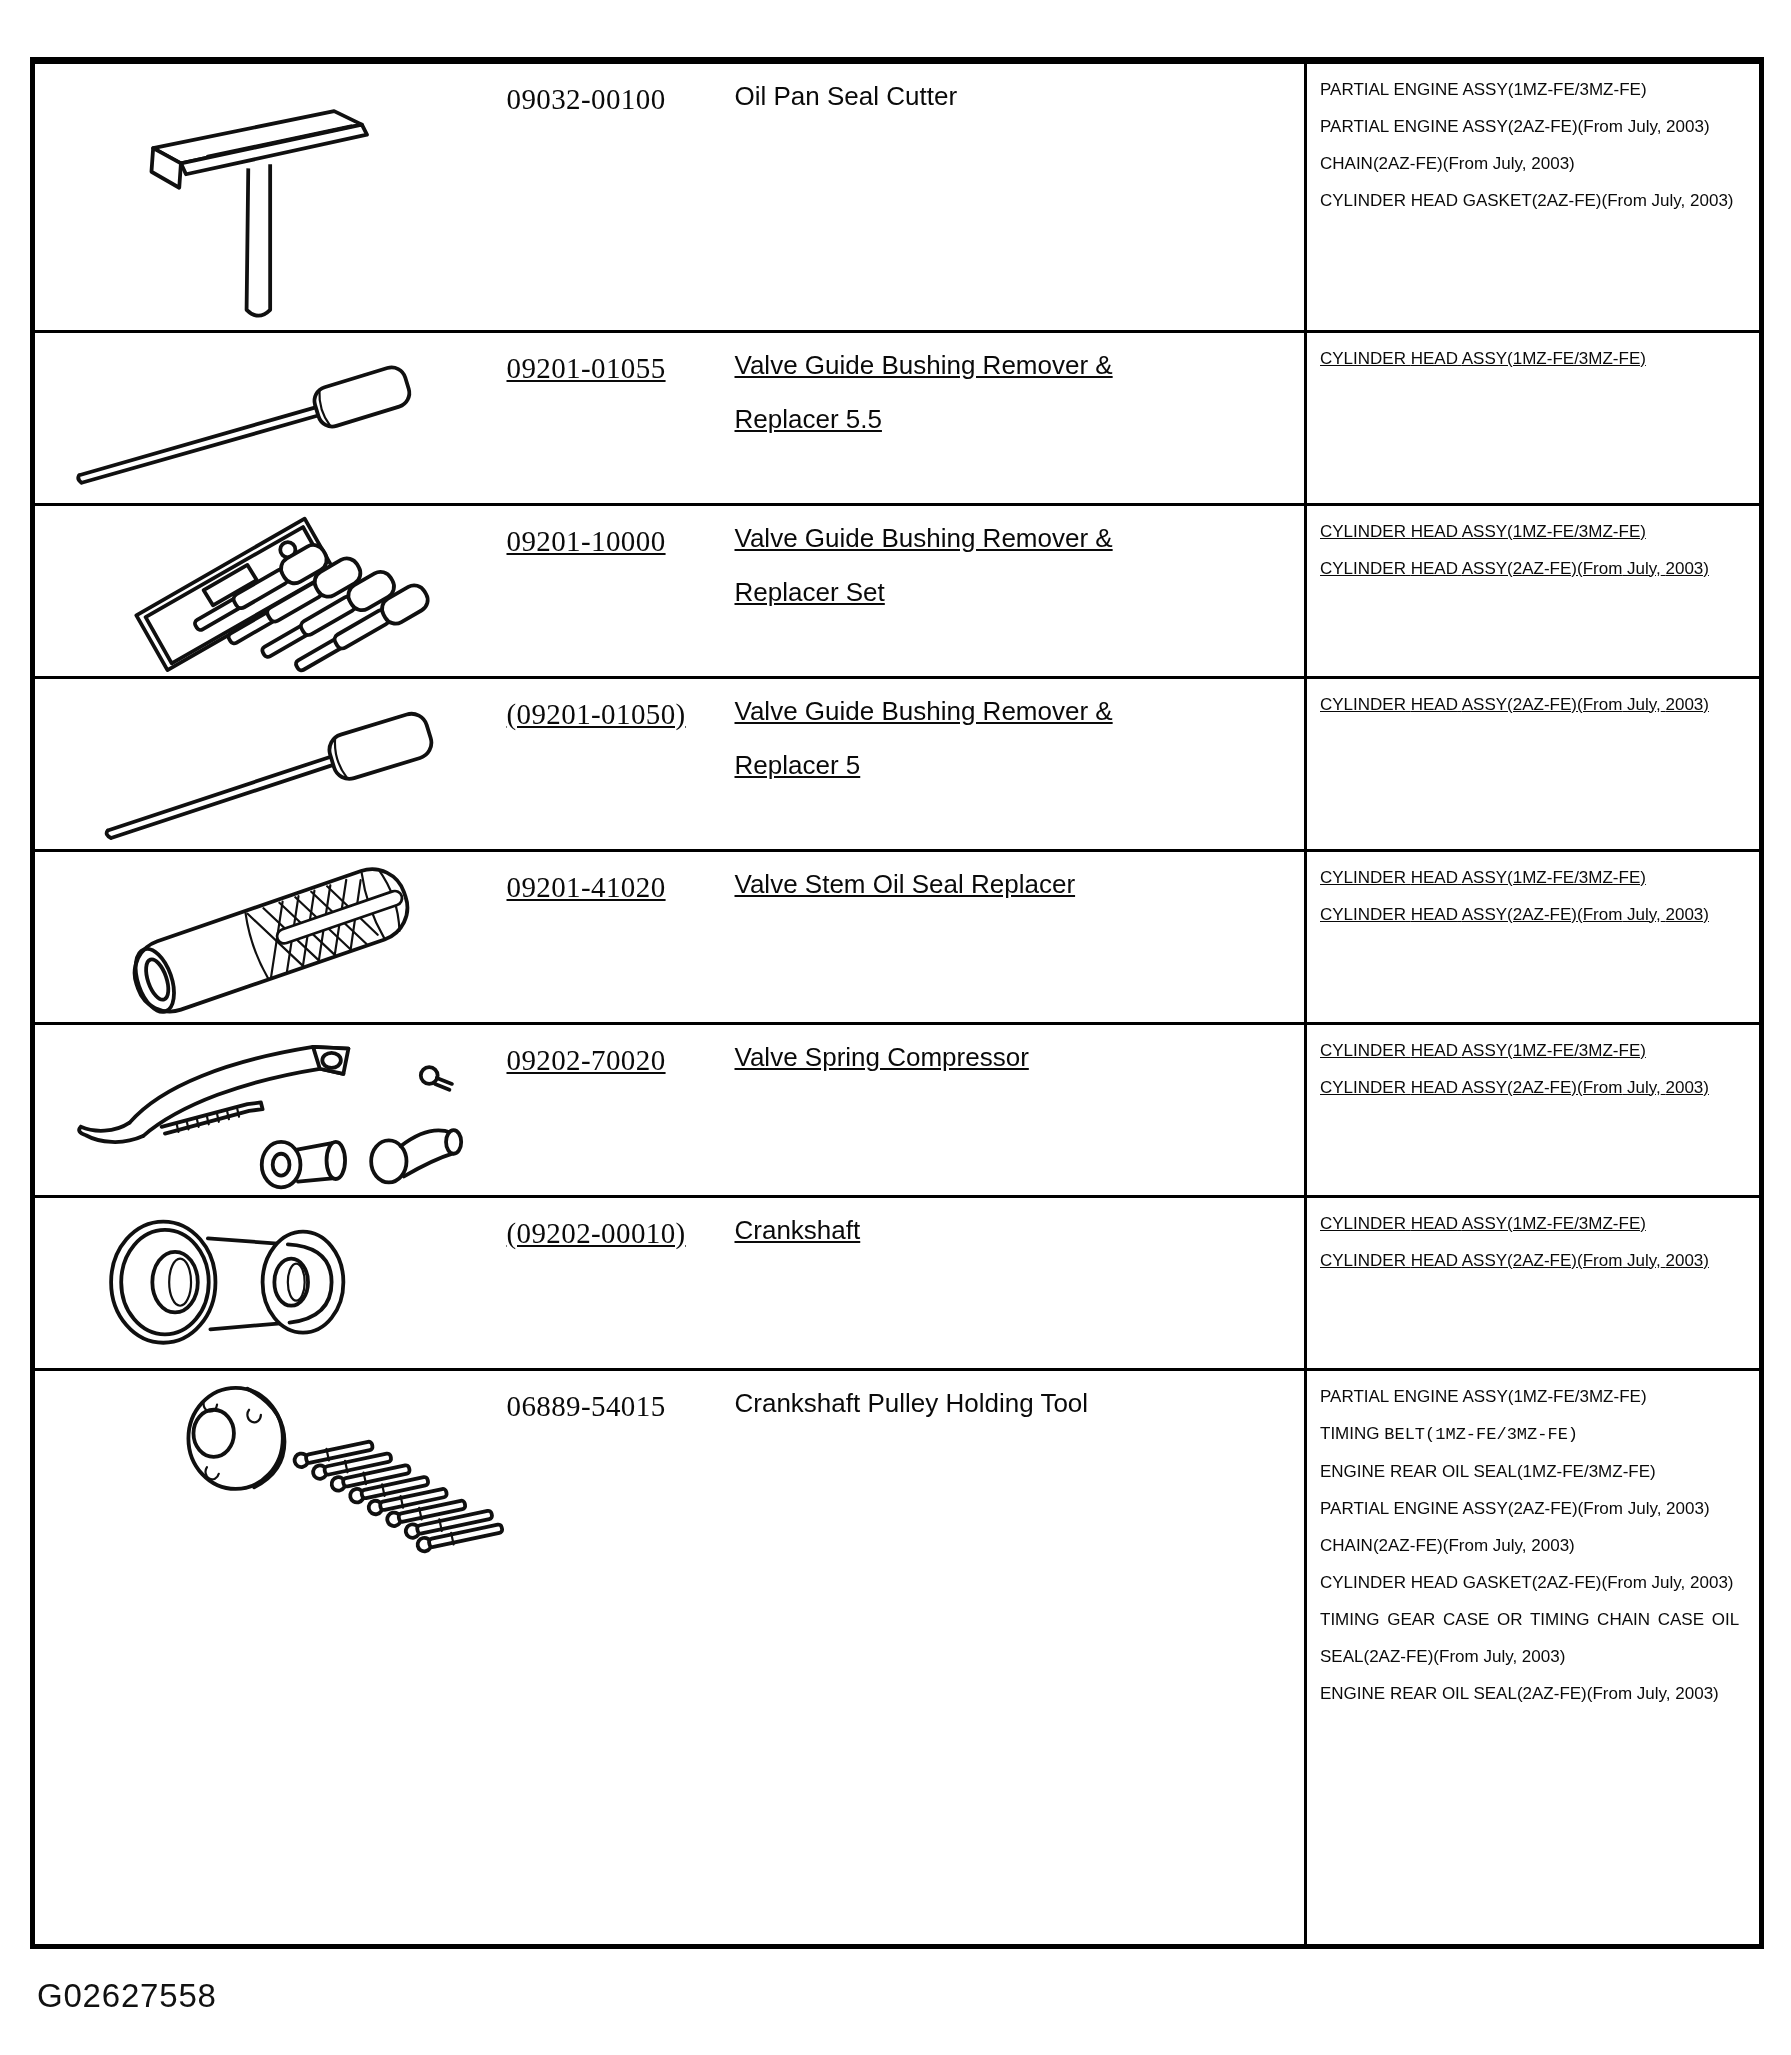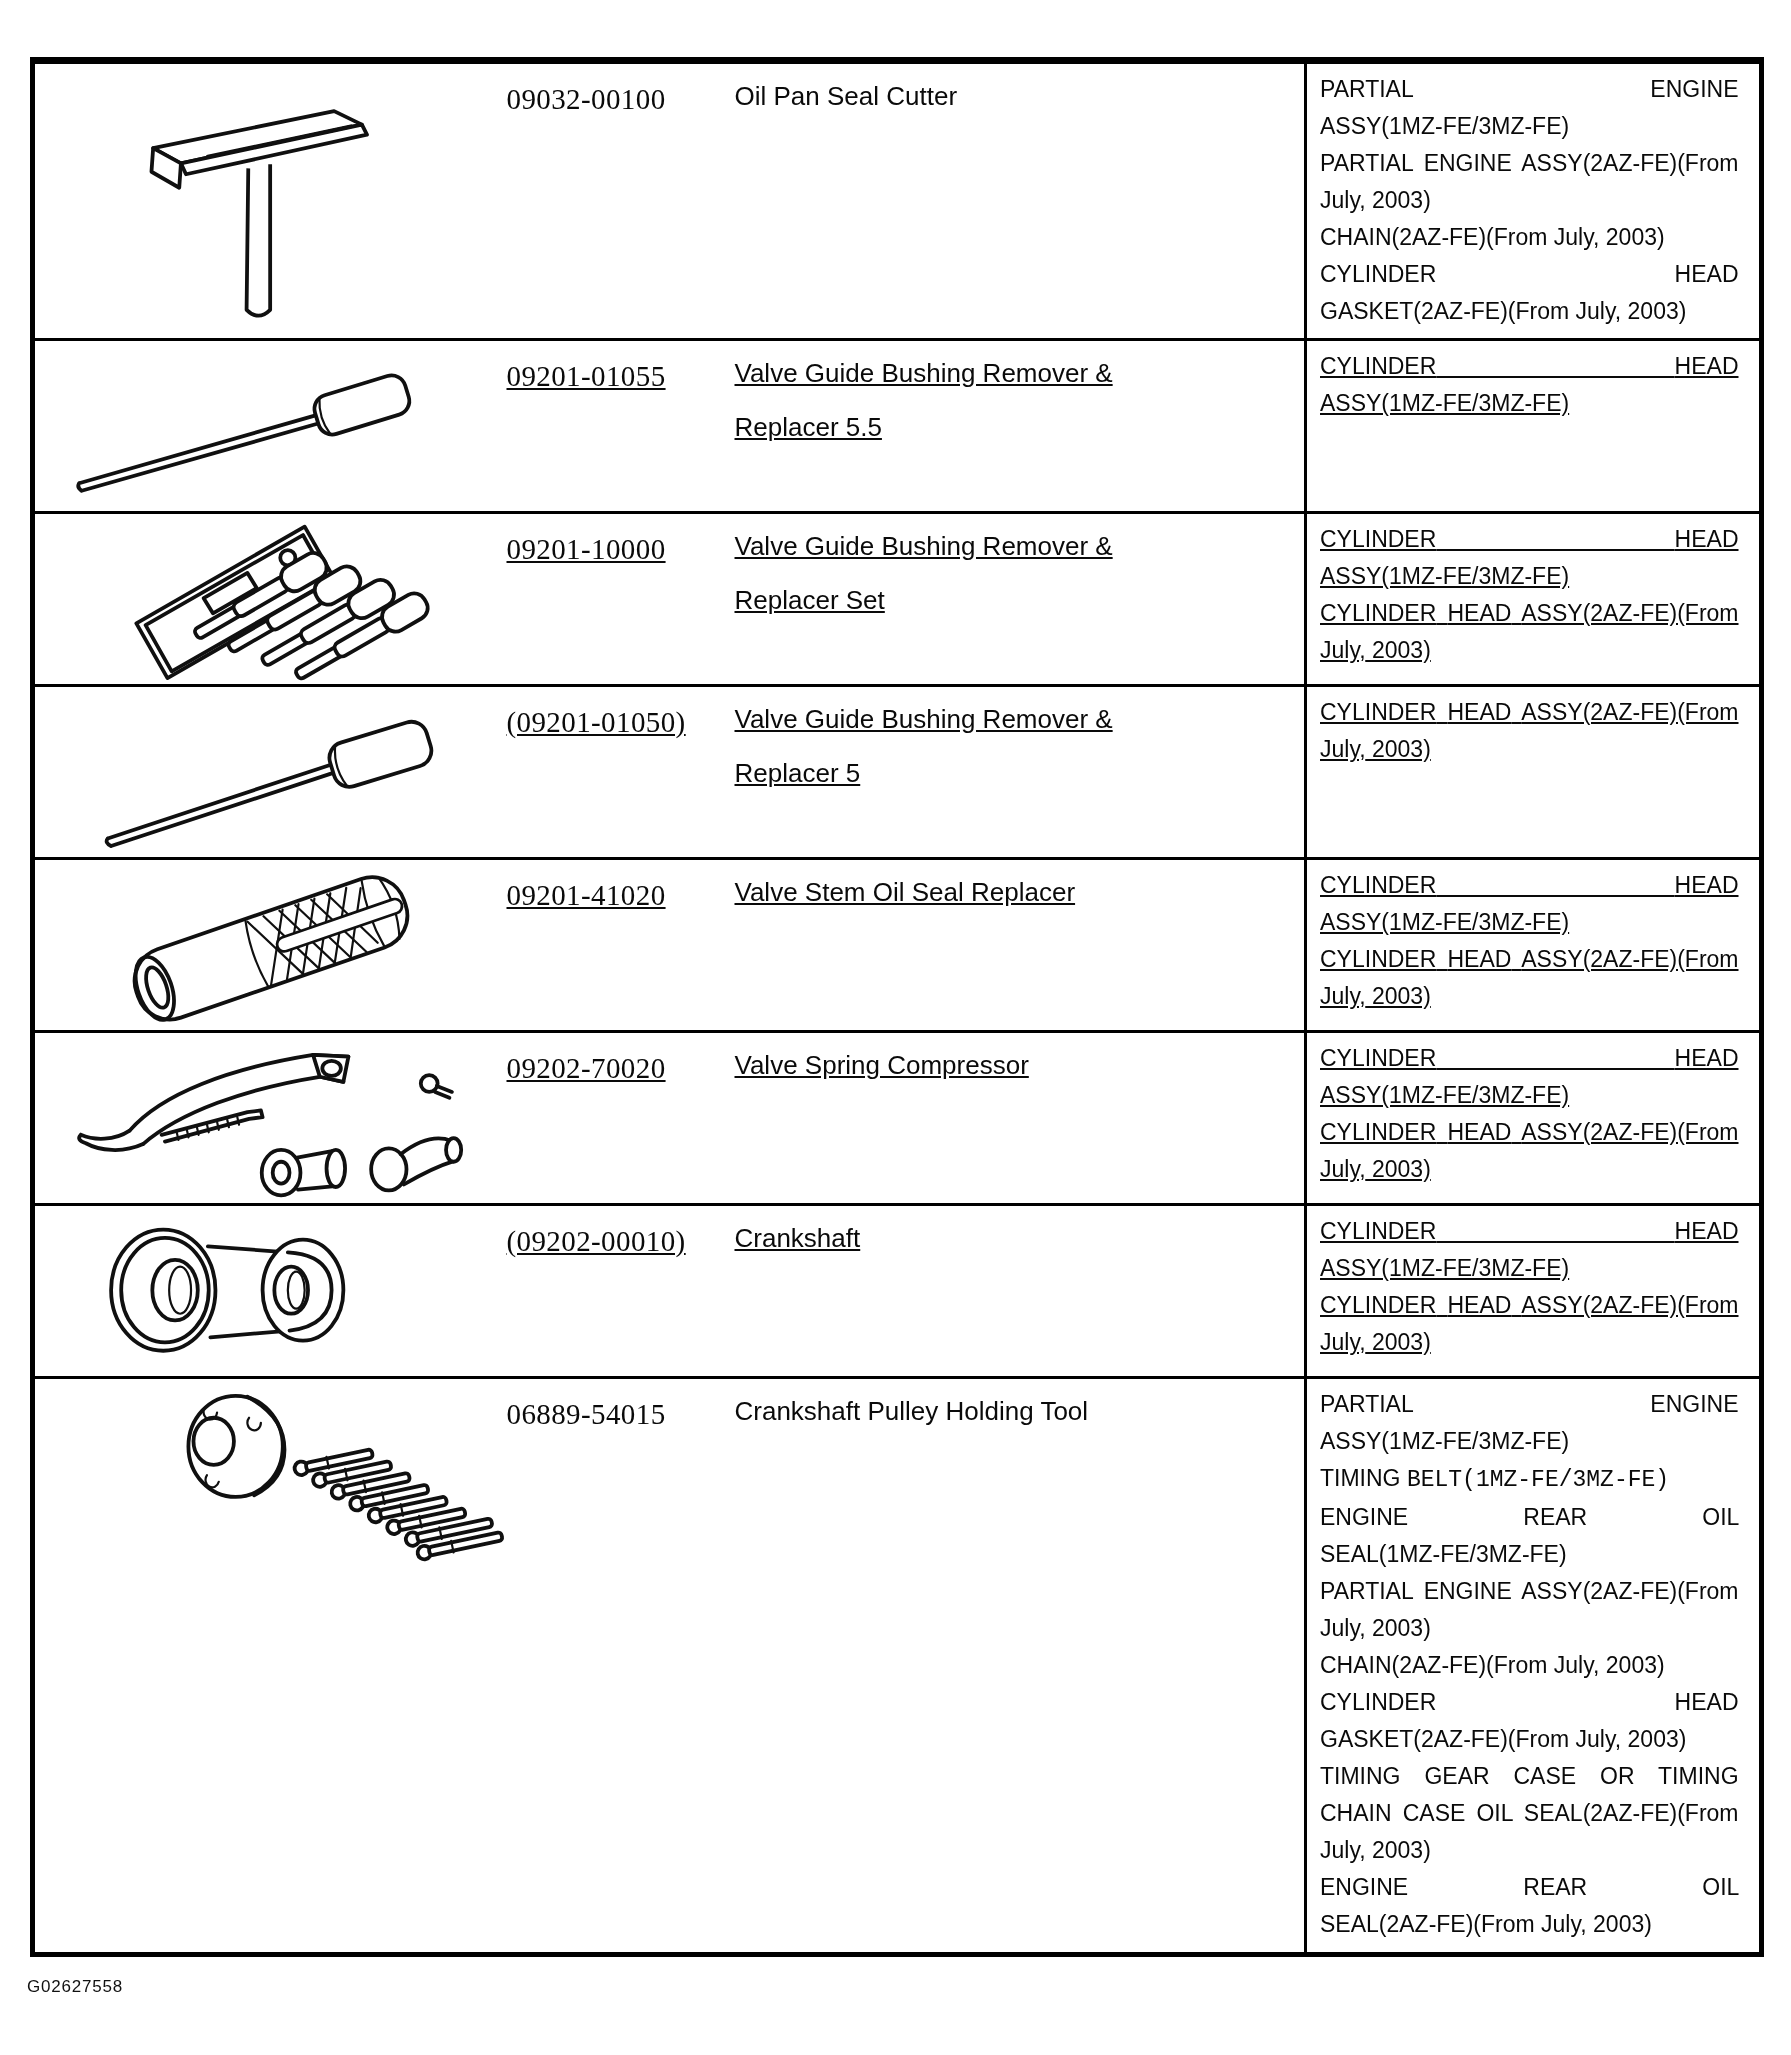--- a/index.html
+++ b/index.html
@@ -10,25 +10,25 @@
   .row{display:flex;border-bottom:3.4px solid #000;align-items:stretch;}
   .row:last-child{border-bottom:none;}
   .c-img{width:472px;flex:none;position:relative;}
   .c-img svg{display:block;}
   .c-pn{width:228px;flex:none;padding-top:18.6px;box-sizing:border-box;
         font-family:"Liberation Serif",serif;font-size:29px;letter-spacing:0.4px;white-space:nowrap;}
   .c-name{flex:1;padding:5px 118px 0 0;box-sizing:border-box;
           font-size:26px;line-height:54px;}
   .c-apps{width:455px;flex:none;border-left:3.4px solid #000;box-sizing:border-box;
           padding:6.7px 20px 8.4px 13.5px;}
-  .c-apps p{margin:0;font-size:23px;line-height:37px;text-align:justify;text-align-last:left;}
+  .c-apps p{margin:0;font-size:17px;line-height:37px;text-align:justify;text-align-last:left;}
   .r1{min-height:266px;}
   .rm{min-height:170px;text-decoration:underline;}
   .r8{min-height:573px;}
-  .footer-code{position:absolute;left:27px;top:1977px;font-size:17px;letter-spacing:0.8px;color:#111;}
+  .footer-code{position:absolute;left:37px;top:1977px;font-size:33px;letter-spacing:0.8px;color:#111;}
   
   .ln{fill:none;stroke:#101010;stroke-width:4.5;stroke-linecap:round;stroke-linejoin:round;}
   .lnw{fill:#fff;stroke:#101010;stroke-width:4.5;stroke-linejoin:round;}
   .lnt{fill:none;stroke:#101010;stroke-width:2.6;stroke-linecap:round;}
 </style>
 </head>
 <body>
 
 <div class="page">
   <div class="sst-table">

